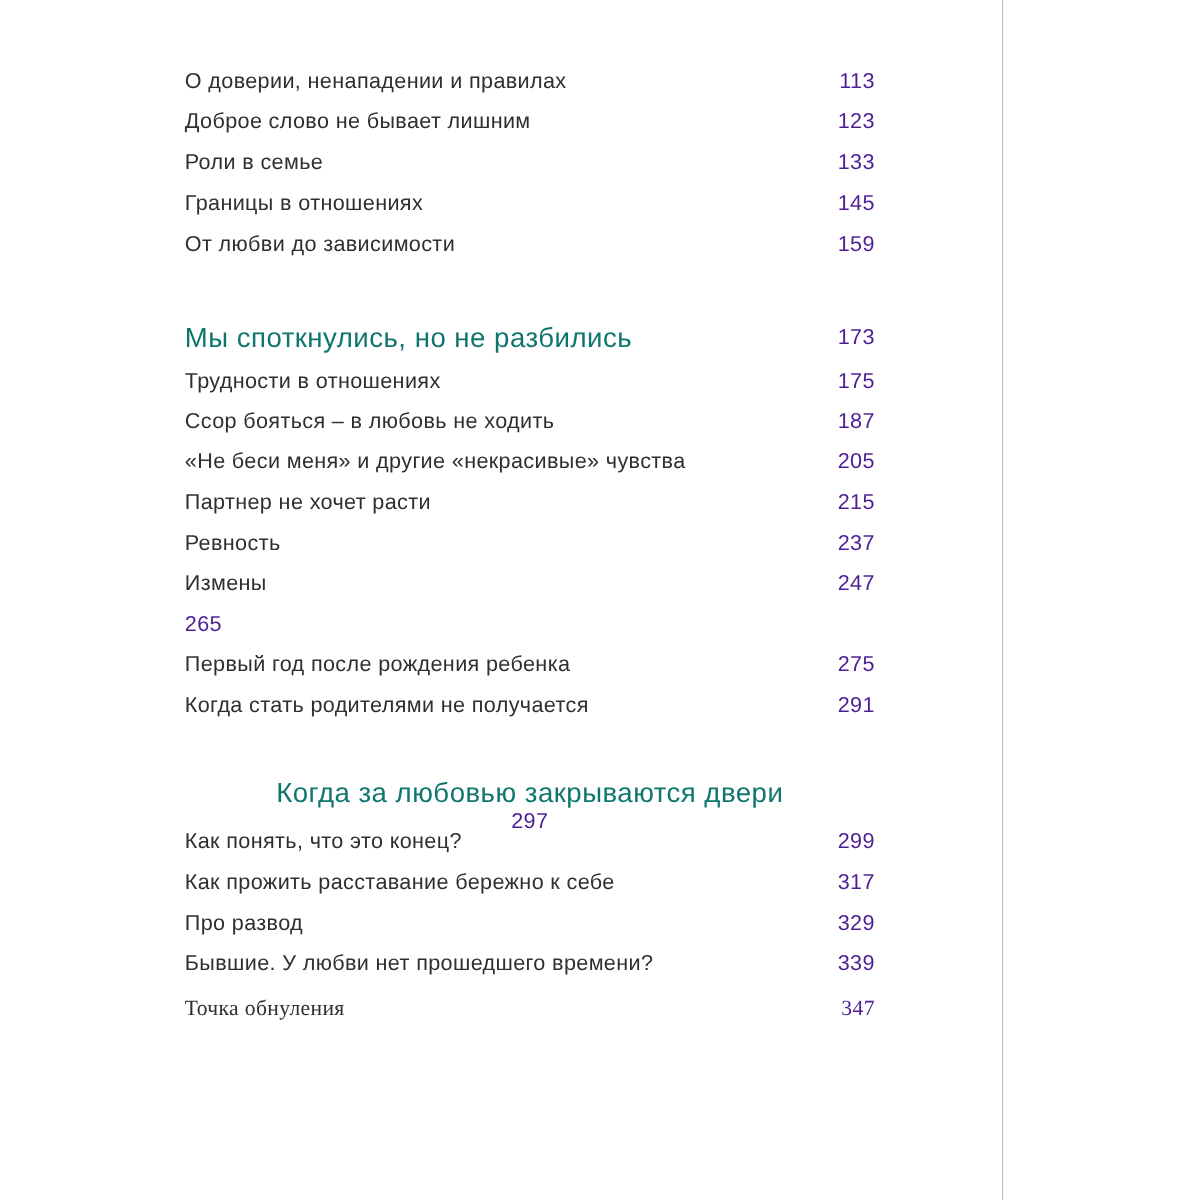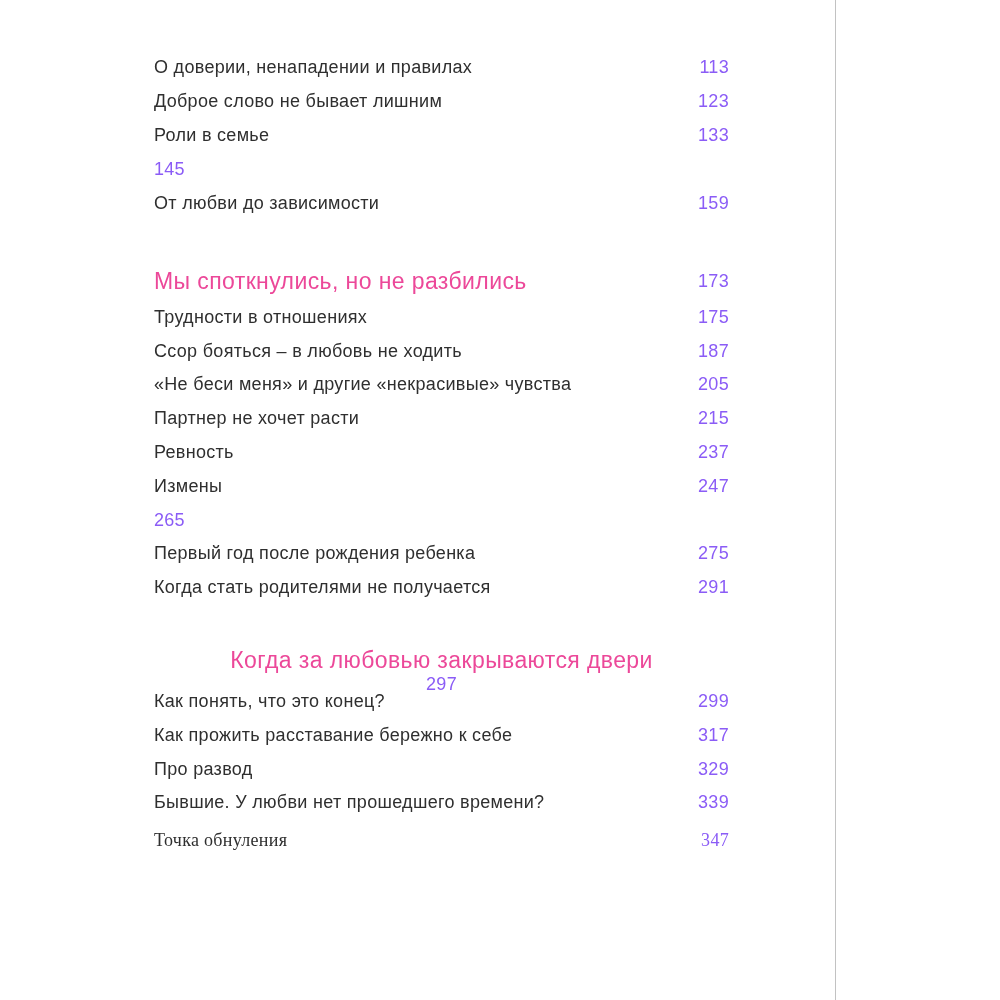--- a/index.html
+++ b/index.html
@@ -38,29 +38,29 @@
   }
   .row .title {
     font-size: 18px;
     letter-spacing: 0.3px;
     white-space: nowrap;
     color: #2f2f2f;
   }
   .row .pagenum {
     font-size: 18px;
     letter-spacing: 0.3px;
-    color: #8b5cf6;
+    color: #4c1d95;
   }
   .heading-row {
     height: 38px;
   }
   .heading-row .title {
     font-size: 23px;
     letter-spacing: 0.4px;
-    color: #ec4899;
+    color: #0f766e;
   }
   .heading-row .pagenum {
     font-size: 18px;
   }
   .section-2 .heading-row { margin-top: 42.5px; }
   .section-3 .heading-row { margin-top: 42px; flex-direction: column; }
   .row.spaced { margin-top: 4px; font-family: Liberation Serif, serif; }
 </style>
 </head>
 <body>
@@ -77,20 +77,21 @@
     <span class="title">Доброе слово не бывает лишним</span>
     <span class="pagenum">123</span>
   </div>
 
   <div class="row entry-row">
     <span class="title">Роли в семье</span>
     <span class="pagenum">133</span>
   </div>
 
   <div class="row entry-row">
+    <span class="title">Границы в отношениях</span>
     <span class="pagenum">145</span>
   </div>
 
   <div class="row entry-row">
     <span class="title">От любви до зависимости</span>
     <span class="pagenum">159</span>
   </div>
 </div>
       <div class="section section-2">
   <div class="row heading-row">

